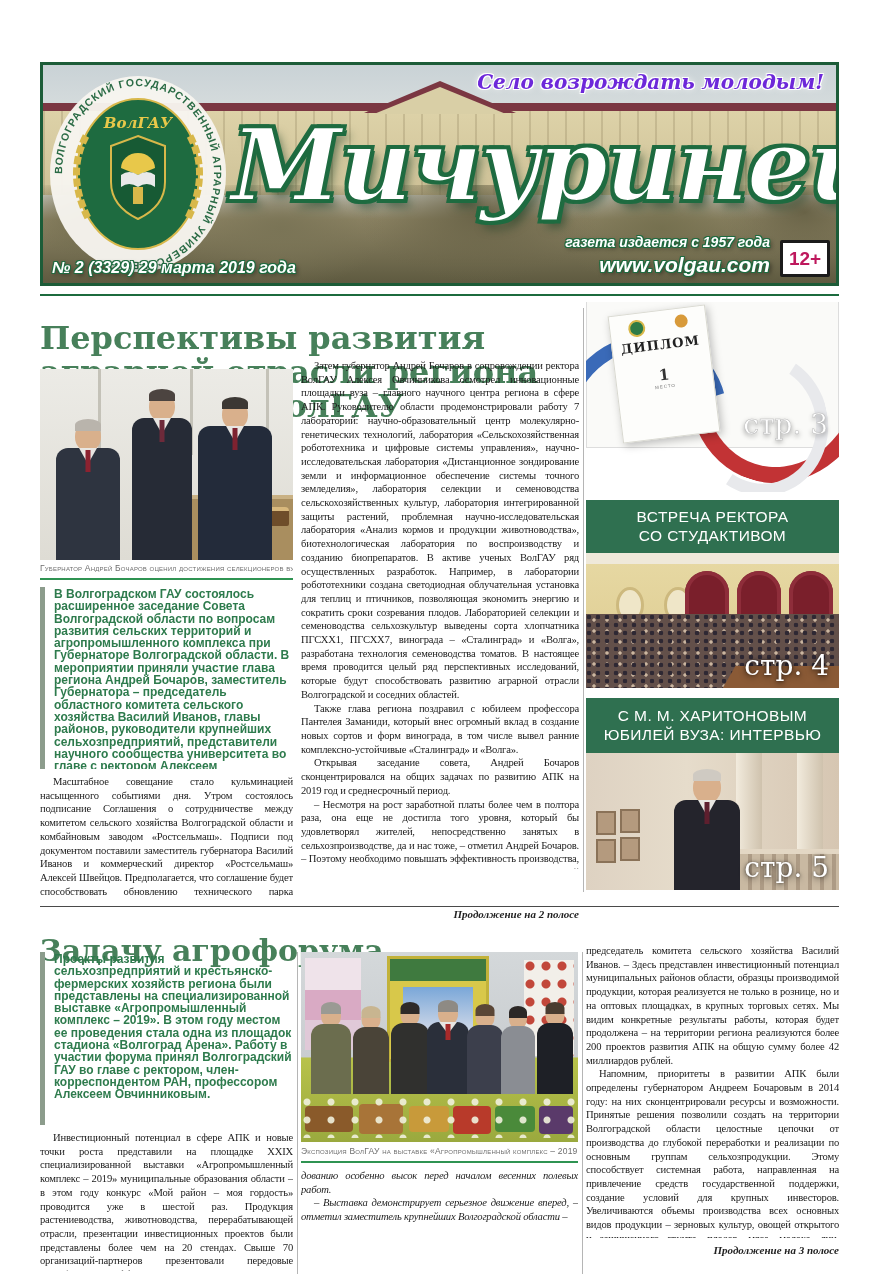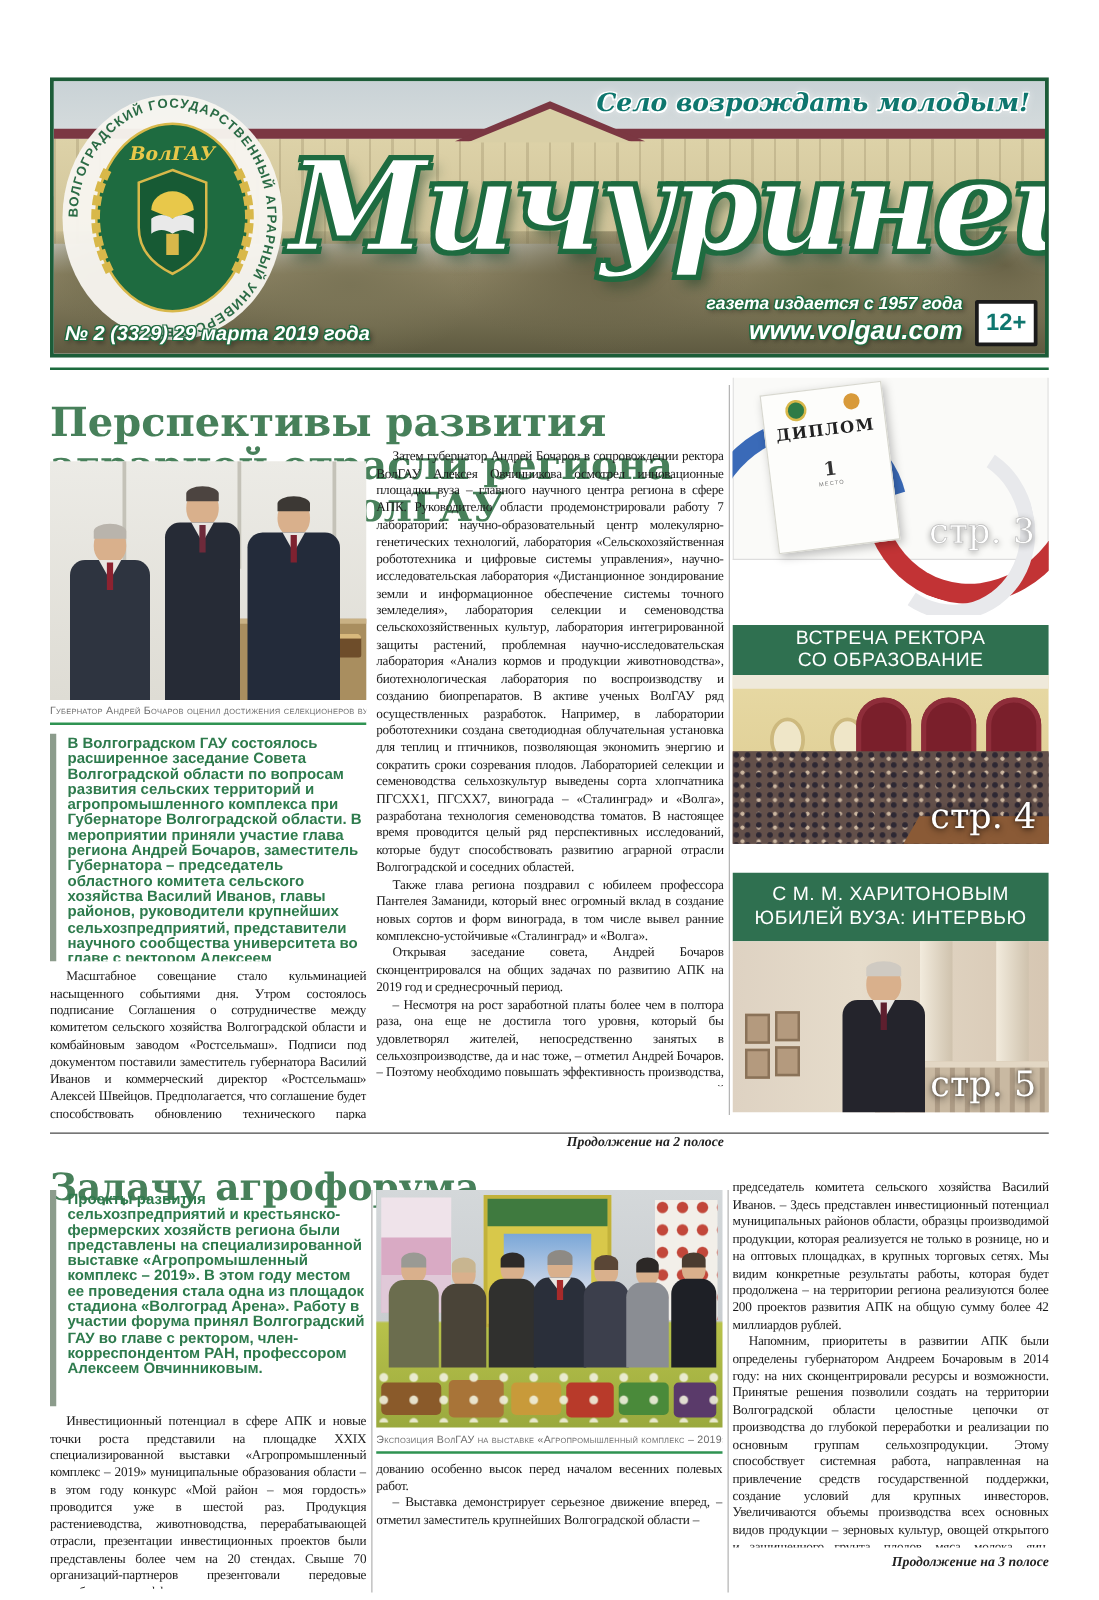--- a/index.html
+++ b/index.html
@@ -23,32 +23,32 @@
       radial-gradient(ellipse 150px 85px at 30% 45%, #7a7456, rgba(0,0,0,0) 70%),
       radial-gradient(ellipse 170px 95px at 55% 32%, #6a6448, rgba(0,0,0,0) 70%),
       radial-gradient(ellipse 150px 85px at 78% 45%, #75704f, rgba(0,0,0,0) 70%),
       radial-gradient(ellipse 120px 70px at 96% 28%, #696347, rgba(0,0,0,0) 70%),
       linear-gradient(180deg, rgba(141,132,100,0) 0%, #8d8464 35%, #5e5a40 100%);}
   .mh-title{position:absolute;left:188px;right:4px;top:50px;text-align:center;z-index:4;
             font:italic bold 100px/1 "DejaVu Serif",serif;color:#ffffff;letter-spacing:-2px;
             -webkit-text-stroke:2px #1e6b40;
             text-shadow:3px 3px 0 #1e6b40,-3px -3px 0 #1e6b40,3px -3px 0 #1e6b40,-3px 3px 0 #1e6b40,6px 7px 10px rgba(20,60,35,.55);}
   .mh-tagline{position:absolute;top:7px;right:12px;z-index:5;
-              font:italic bold 20px/1 "DejaVu Serif",serif;color:#0f766e;
+              font:italic bold 20px/1 "DejaVu Serif",serif;color:#6d28d9;
               text-shadow:1px 1px 0 #fff,-1px -1px 0 #fff,1px -1px 0 #fff,-1px 1px 0 #fff,0 0 7px #fff;}
   .mh-issue{position:absolute;left:9px;bottom:7px;z-index:5;
             font:italic bold 16px/1 "Liberation Sans",sans-serif;color:#fff;
             text-shadow:1px 1px 0 #1e6b40,-1px -1px 0 #1e6b40,1px -1px 0 #1e6b40,-1px 1px 0 #1e6b40,2px 2px 4px rgba(0,0,0,.5);}
   .mh-pub{position:absolute;right:66px;bottom:5px;z-index:5;text-align:right;color:#fff;
           font:italic bold 14px/1.25 "Liberation Sans",sans-serif;
           text-shadow:1px 1px 0 #1e6b40,-1px -1px 0 #1e6b40,1px -1px 0 #1e6b40,-1px 1px 0 #1e6b40,2px 2px 4px rgba(0,0,0,.5);}
   .mh-pub .site{font-size:21px;}
   .mh-age{position:absolute;right:6px;bottom:6px;z-index:5;width:44px;height:31px;background:#fff;
           border:3px solid #1b1b1b;border-radius:2px;display:flex;align-items:center;justify-content:center;
-          font:bold 19px "Liberation Sans",sans-serif;color:#0f766e;}
+          font:bold 19px "Liberation Sans",sans-serif;color:#be185d;}
   .mh-logo{position:absolute;left:5px;top:9px;width:180px;height:200px;z-index:4;}
 
   
   .rule-green{position:absolute;left:40px;width:799px;height:2px;background:#1c6b3e;}
   .divider{position:absolute;left:40px;width:799px;height:1px;background:#4a4a4a;}
   .vrule{position:absolute;width:1px;background:#b5b5b5;}
 
   
   .headline{position:absolute;font-family:"DejaVu Serif",serif;color:#47805a;}
   .h1a{left:40px;top:301px;width:548px;font-size:32px;line-height:1.06;}
@@ -232,23 +232,23 @@
             <div class="seal2"></div>
           <div class="dt">ДИПЛОМ</div>
           <div class="dp">1</div>
           <div class="dl">место</div>
         </div>
         <div class="promo-page" style="color:#fff;text-shadow:0 2px 5px rgba(0,0,0,.45);-webkit-text-stroke:.5px #bbb;">стр. 3</div>
       </div>
     </div>
 
     <div class="promo" style="top:500px;height:190px;">
-      <div class="promo-head" style="height:40px;">
+      <div class="promo-head" style="height:53px;">
         <span>ВСТРЕЧА РЕКТОРА</span>
-        <span>СО ОБРАЗОВАНИЕ</span>
+        <span>СО СТУДАКТИВОМ</span>
       </div>
       <div class="promo-img ph-hall" style="height:135px;">
         <div class="ceil"></div>
         <div class="medal" style="left:30px;"></div>
         <div class="medal" style="left:78px;"></div>
         <div class="arch" style="right:110px;"></div>
         <div class="arch" style="right:58px;"></div>
         <div class="arch" style="right:6px;"></div>
         <div class="crowd"></div>
         <div class="floor"></div>
@@ -340,21 +340,21 @@
     <div class="prod" style="left:108px;bottom:10px;width:40px;height:26px;background:#c89a3a;"></div>
     <div class="prod" style="left:152px;bottom:8px;width:38px;height:28px;background:#b83a2a;"></div>
     <div class="prod" style="left:194px;bottom:10px;width:40px;height:26px;background:#4a8a3a;"></div>
     <div class="prod" style="left:238px;bottom:8px;width:34px;height:28px;background:#5a3a6a;"></div>
     <div class="tags"></div>
   </div>
 
   <div class="caption" style="left:301px;top:1146px;width:277px;">Экспозиция ВолГАУ на выставке «Агропромышленный комплекс – 2019»</div>
   <div class="caprule" style="left:301px;top:1161px;width:277px;"></div>
 
-  <div class="bodytext" style="left:301px;top:1169px;width:277px;height:100px;">
+  <div class="bodytext" style="left:301px;top:1169px;width:277px;height:100px;font-style:italic;">
     <p class="noind">дованию особенно высок перед началом весенних полевых работ.</p>
     <p>– Выставка демонстрирует серьезное движение вперед, – отметил заместитель крупнейших Волгоградской области –</p>
   </div>
 
   <div class="bodytext" style="left:586px;top:944px;width:253px;height:294px;">
     <p class="noind">председатель комитета сельского хозяйства Василий Иванов. – Здесь представлен инвестиционный потенциал муниципальных районов области, образцы производимой продукции, которая реализуется не только в рознице, но и на оптовых площадках, в крупных торговых сетях. Мы видим конкретные результаты работы, которая будет продолжена – на территории региона реализуются более 200 проектов развития АПК на общую сумму более 42 миллиардов рублей.</p>
     <p>Напомним, приоритеты в развитии АПК были определены губернатором Андреем Бочаровым в 2014 году: на них сконцентрировали ресурсы и возможности. Принятые решения позволили создать на территории Волгоградской области целостные цепочки от производства до глубокой переработки и реализации по основным группам сельхозпродукции. Этому способствует системная работа, направленная на привлечение средств государственной поддержки, создание условий для крупных инвесторов. Увеличиваются объемы производства всех основных видов продукции – зерновых культур, овощей открытого и защищенного грунта, плодов, мяса, молока, яиц, продукции перерабатывающей промышленности. Валовый объем производства сельхозпродукции</p>
   </div>
   <div class="continued" style="left:586px;top:1244px;width:253px;">Продолжение на 3 полосе</div>
 

